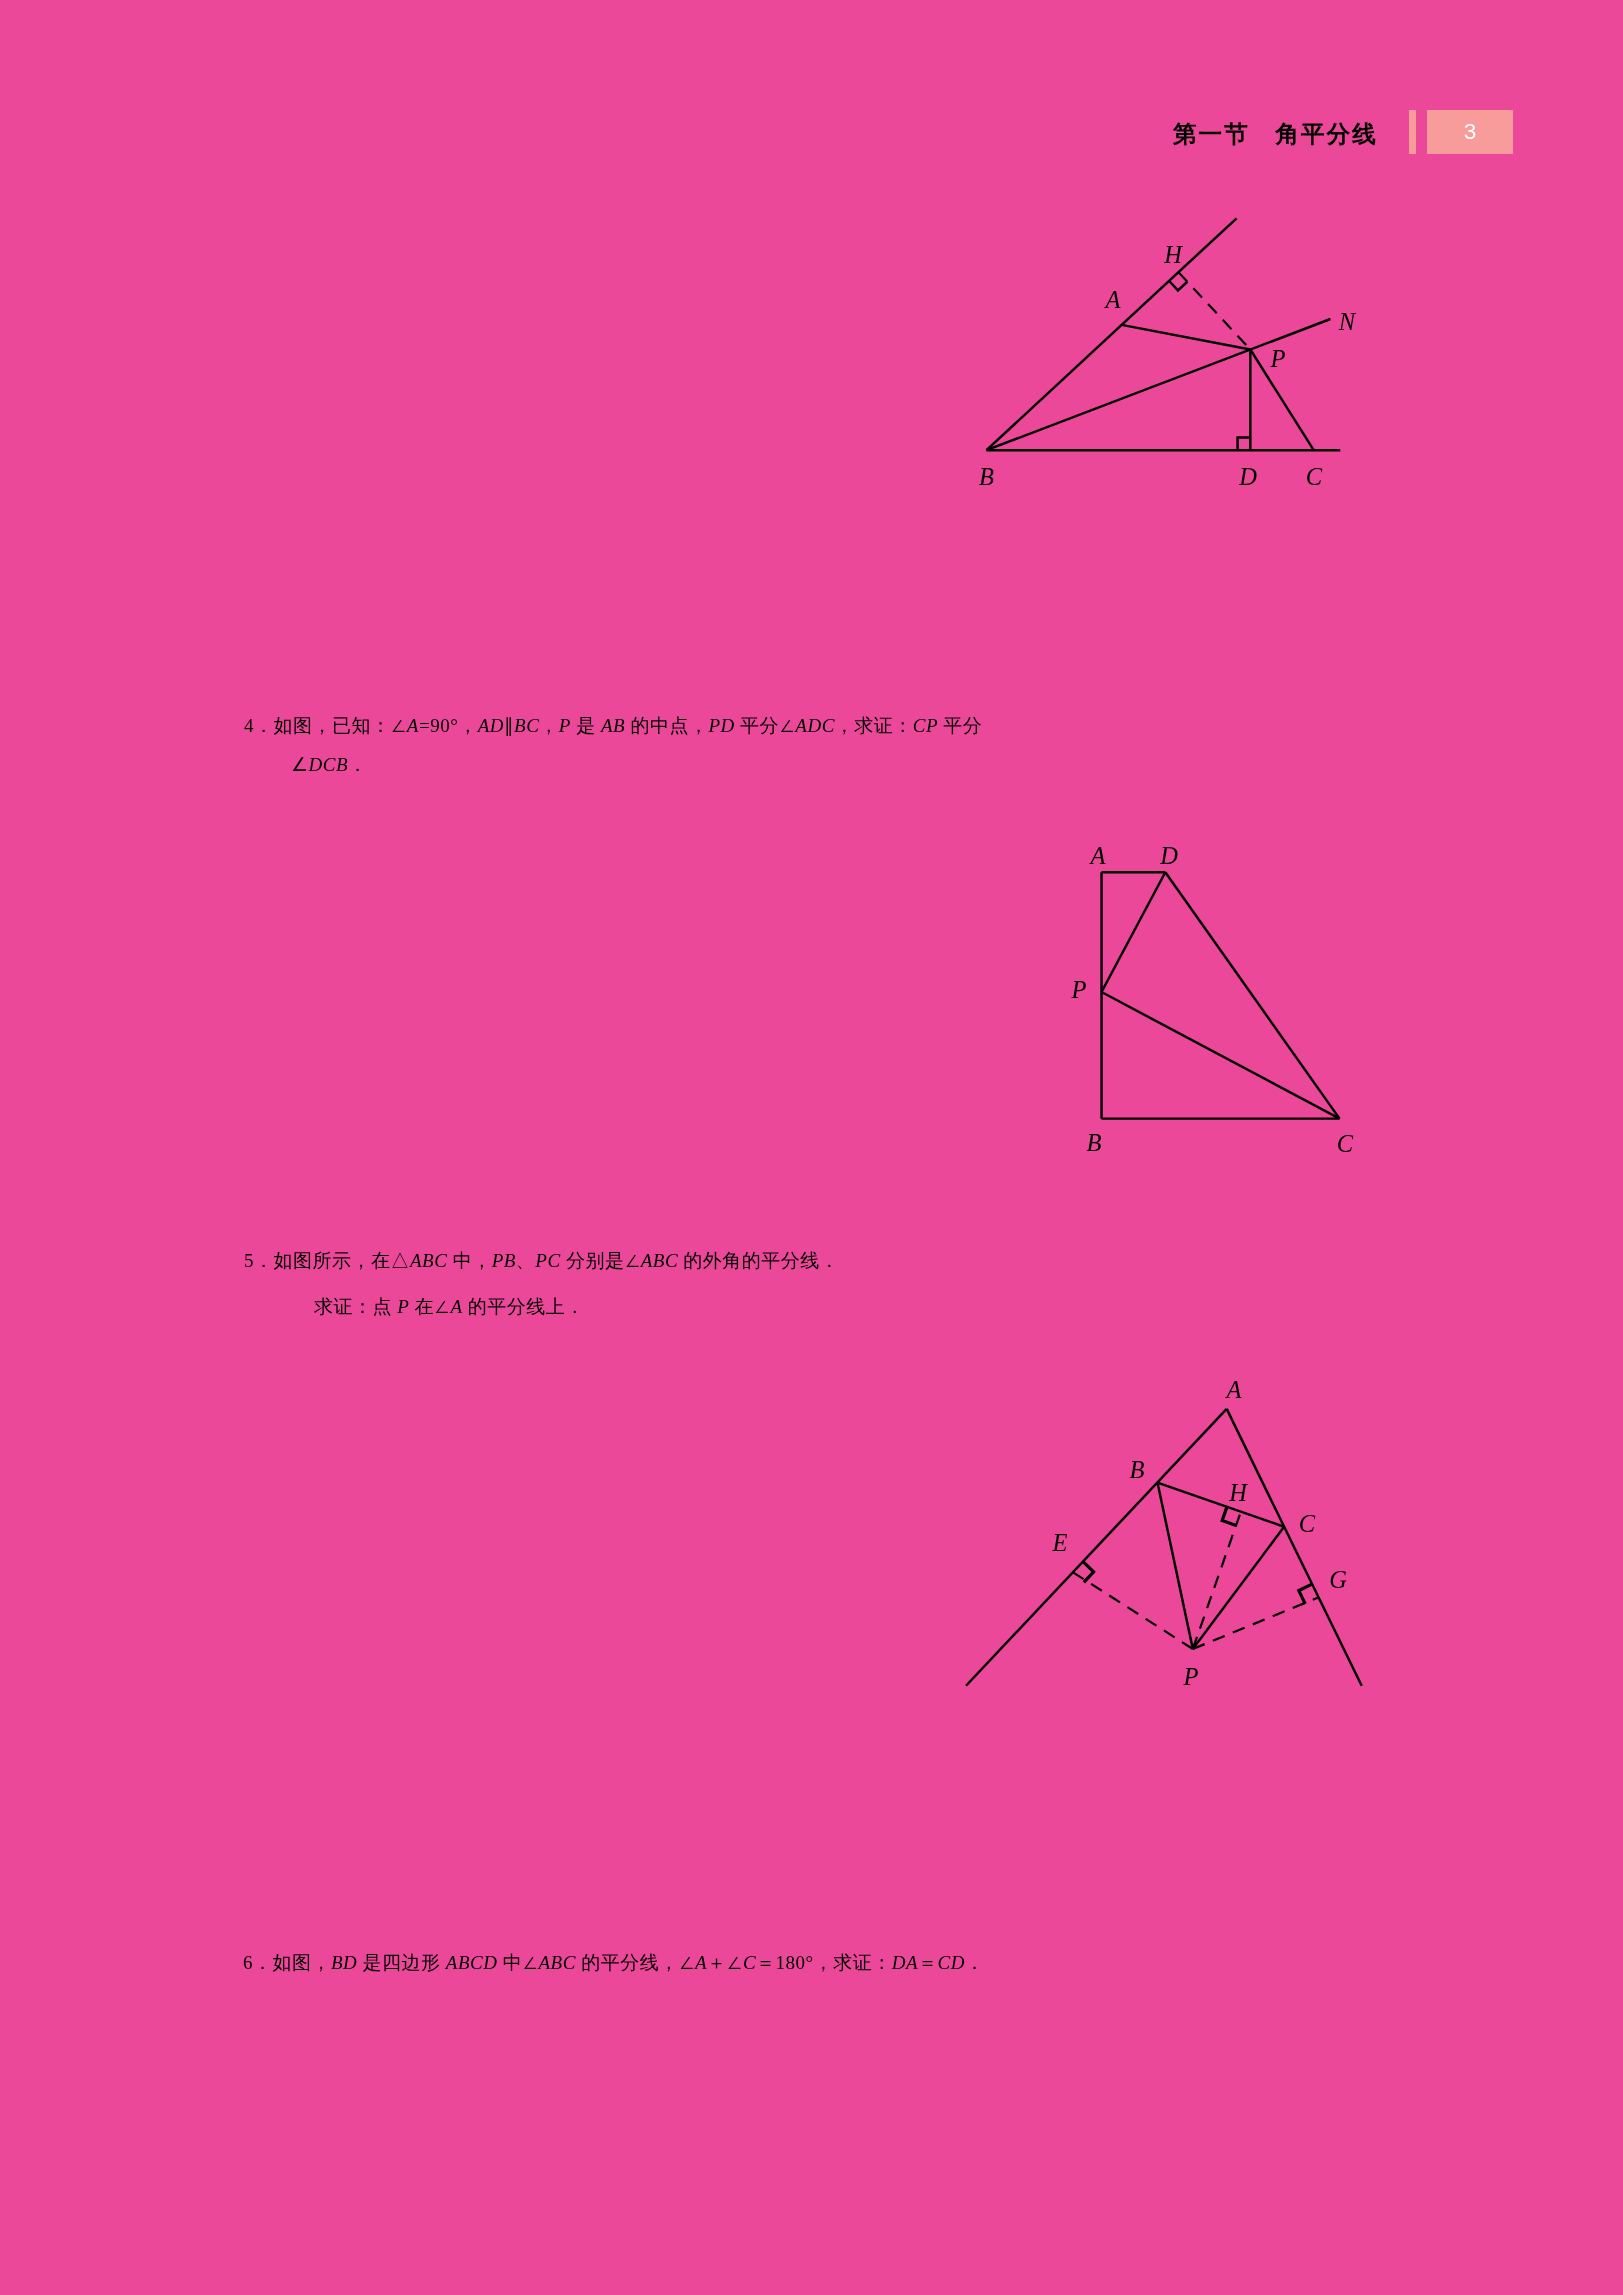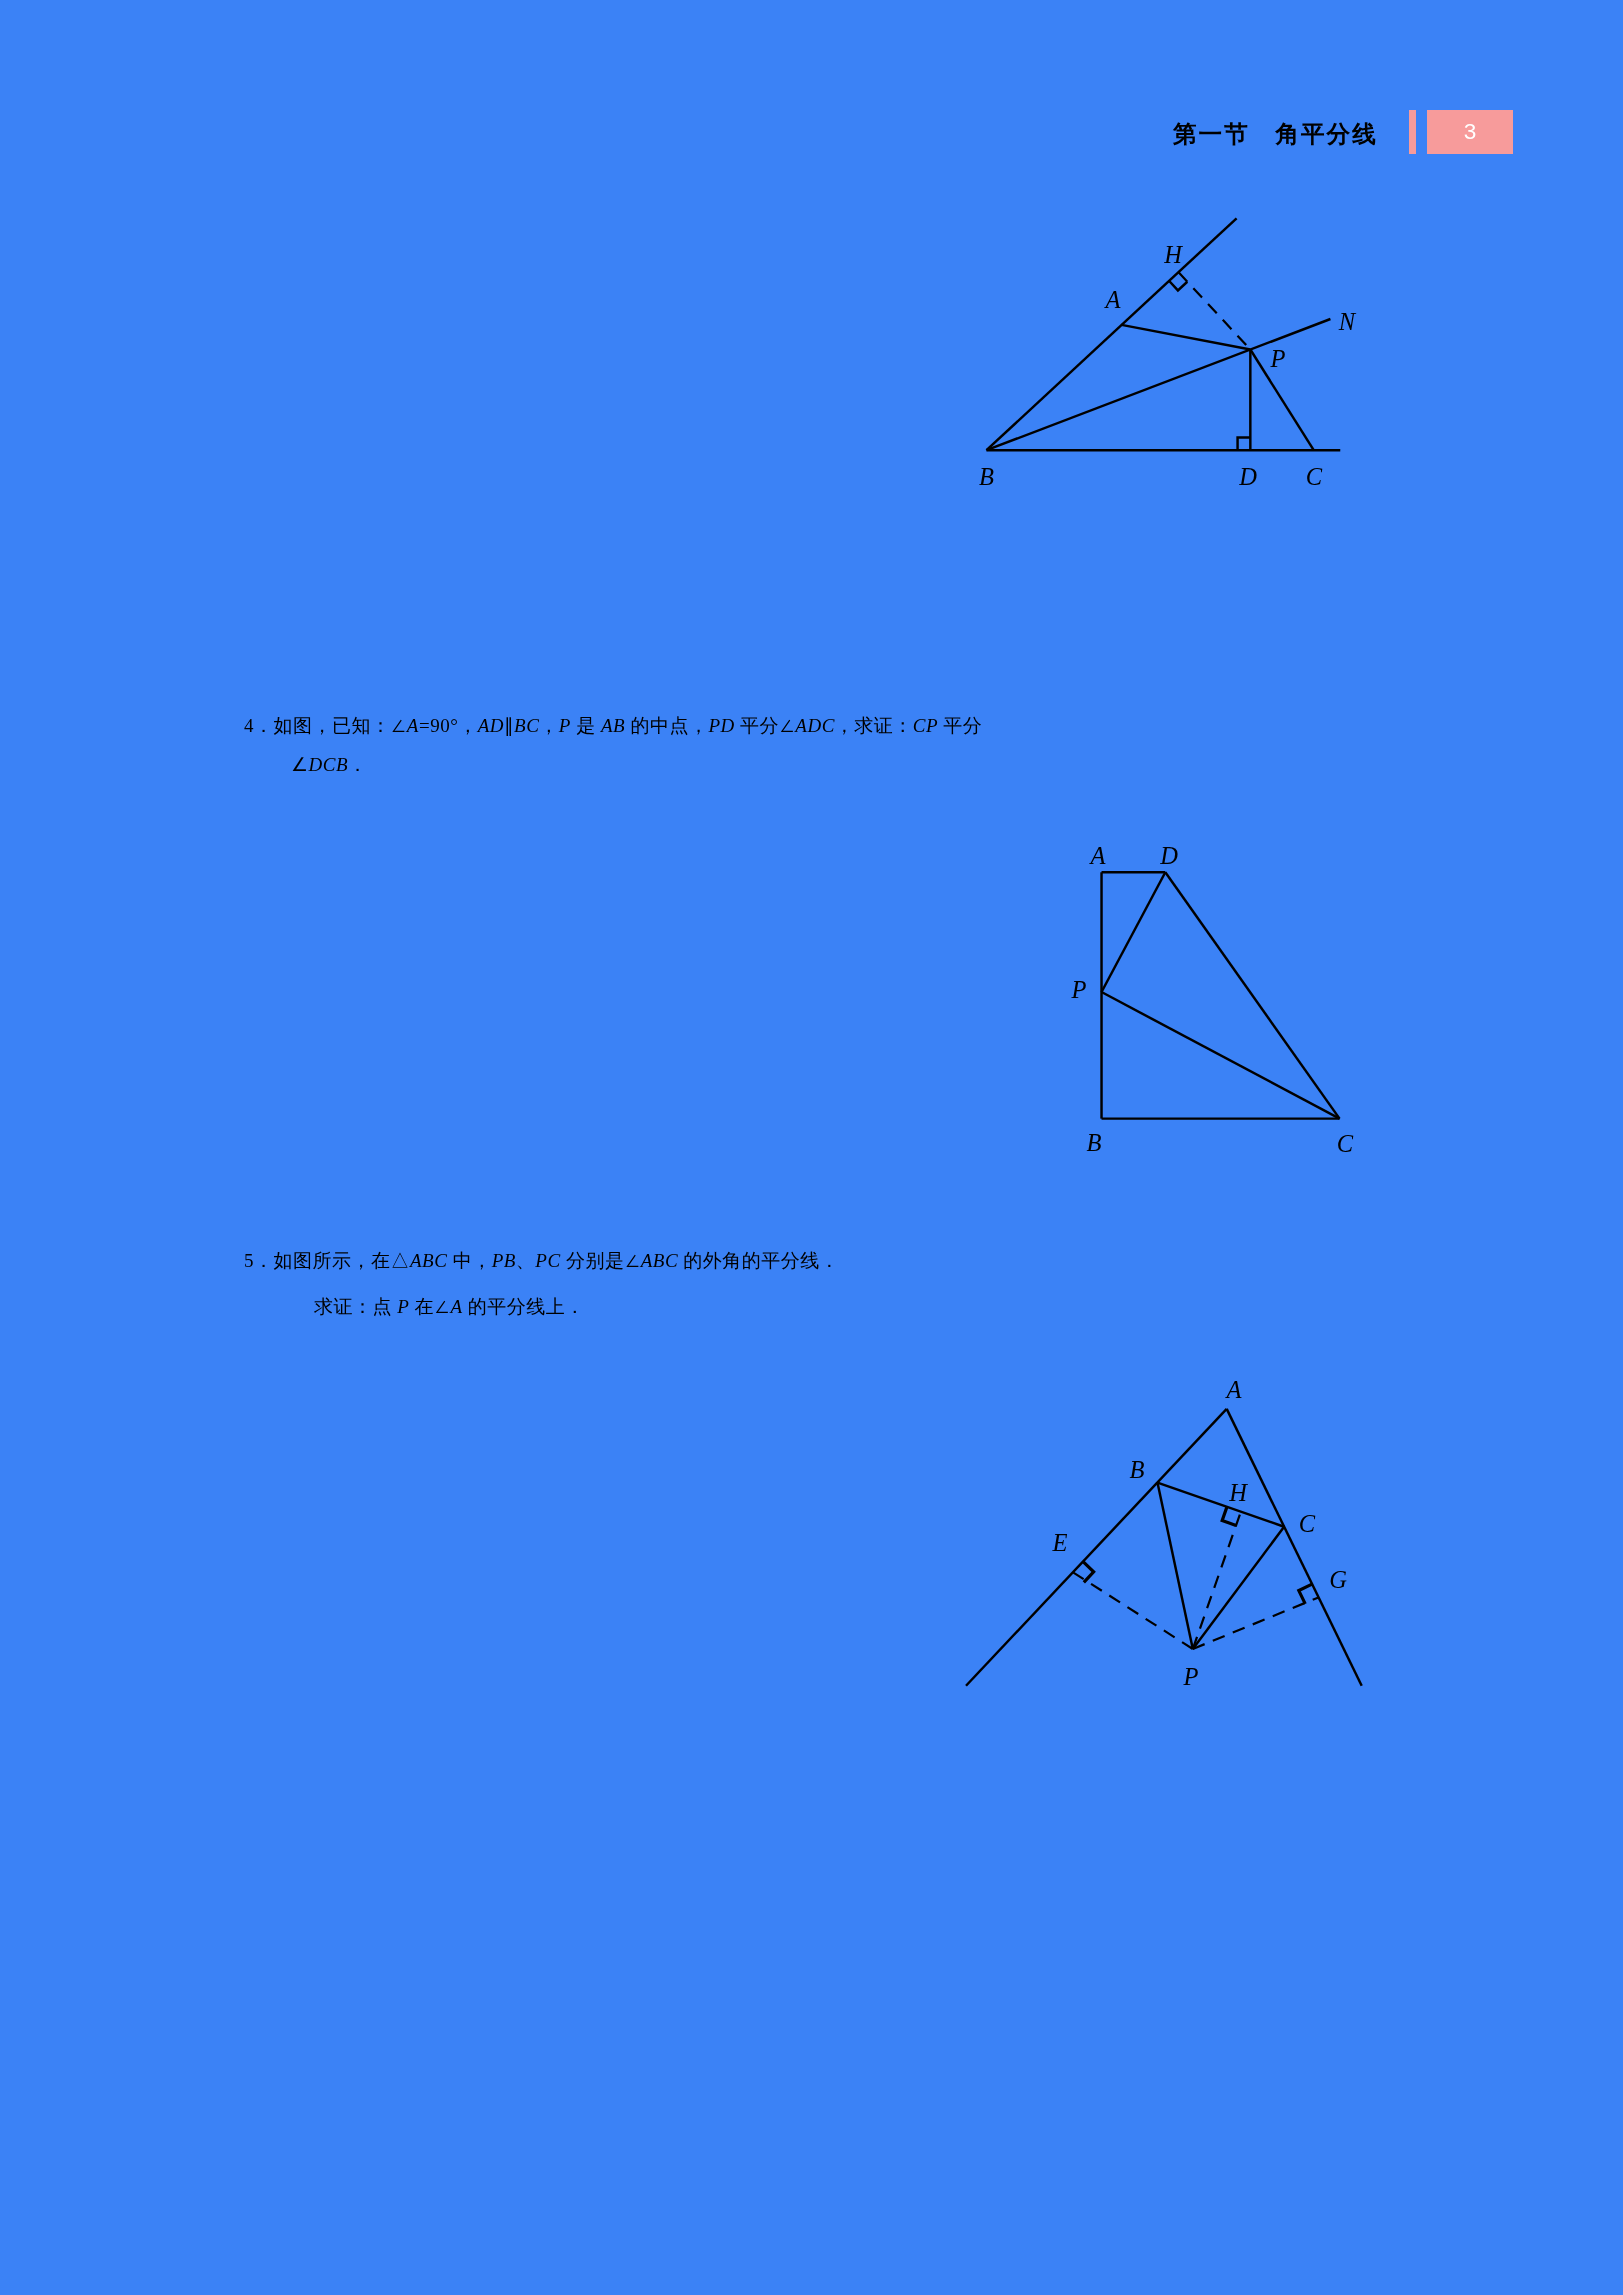--- a/index.html
+++ b/index.html
@@ -1,17 +1,17 @@
 <!DOCTYPE html>
 <html style="font-size:7.9px"><head>
 <meta charset="utf-8">
 <style>
   html,body{margin:0;padding:0;background:#e8e8e8;}
   .page{
-    position:relative;width:1623px;height:2295px;background:#3b82f6;
+    position:relative;width:1623px;height:2295px;background:#ec4899;
     font-family:"Liberation Serif",serif;color:#000;overflow:hidden;
   }
   .textline{
     position:absolute;font-size:19px;line-height:1.25;white-space:nowrap;
     letter-spacing:0.5px;font-family:"Liberation Serif",serif;
   }
   .math{font-style:italic;font-family:"Liberation Serif",serif;}
   .header-title{
     position:absolute;top:118px;left:1173px;
     font-family:"Liberation Sans",sans-serif;font-weight:bold;font-size:23.6px;
@@ -110,16 +110,17 @@
     </svg>
     <span class="dlabel" style="left:321px;top:20.6px;">A</span>
     <span class="dlabel" style="left:224px;top:101px;">B</span>
     <span class="dlabel" style="left:325px;top:124px;">H</span>
     <span class="dlabel" style="left:394px;top:155px;">C</span>
     <span class="dlabel" style="left:147px;top:174px;">E</span>
     <span class="dlabel" style="left:425px;top:211px;">G</span>
     <span class="dlabel" style="left:278px;top:308px;">P</span>
   </div>
 
+  <div class="textline" style="left:243px;top:1951px;"><span>6．如图，</span><span class="math">BD</span><span> 是四边形 </span><span class="math">ABCD</span><span> 中∠</span><span class="math">ABC</span><span> 的平分线，∠</span><span class="math">A</span><span>＋∠</span><span class="math">C</span><span>＝180°，求证：</span><span class="math">DA</span><span>＝</span><span class="math">CD</span><span>．</span></div>
 
 
 </div>
 
 
 </body></html>

